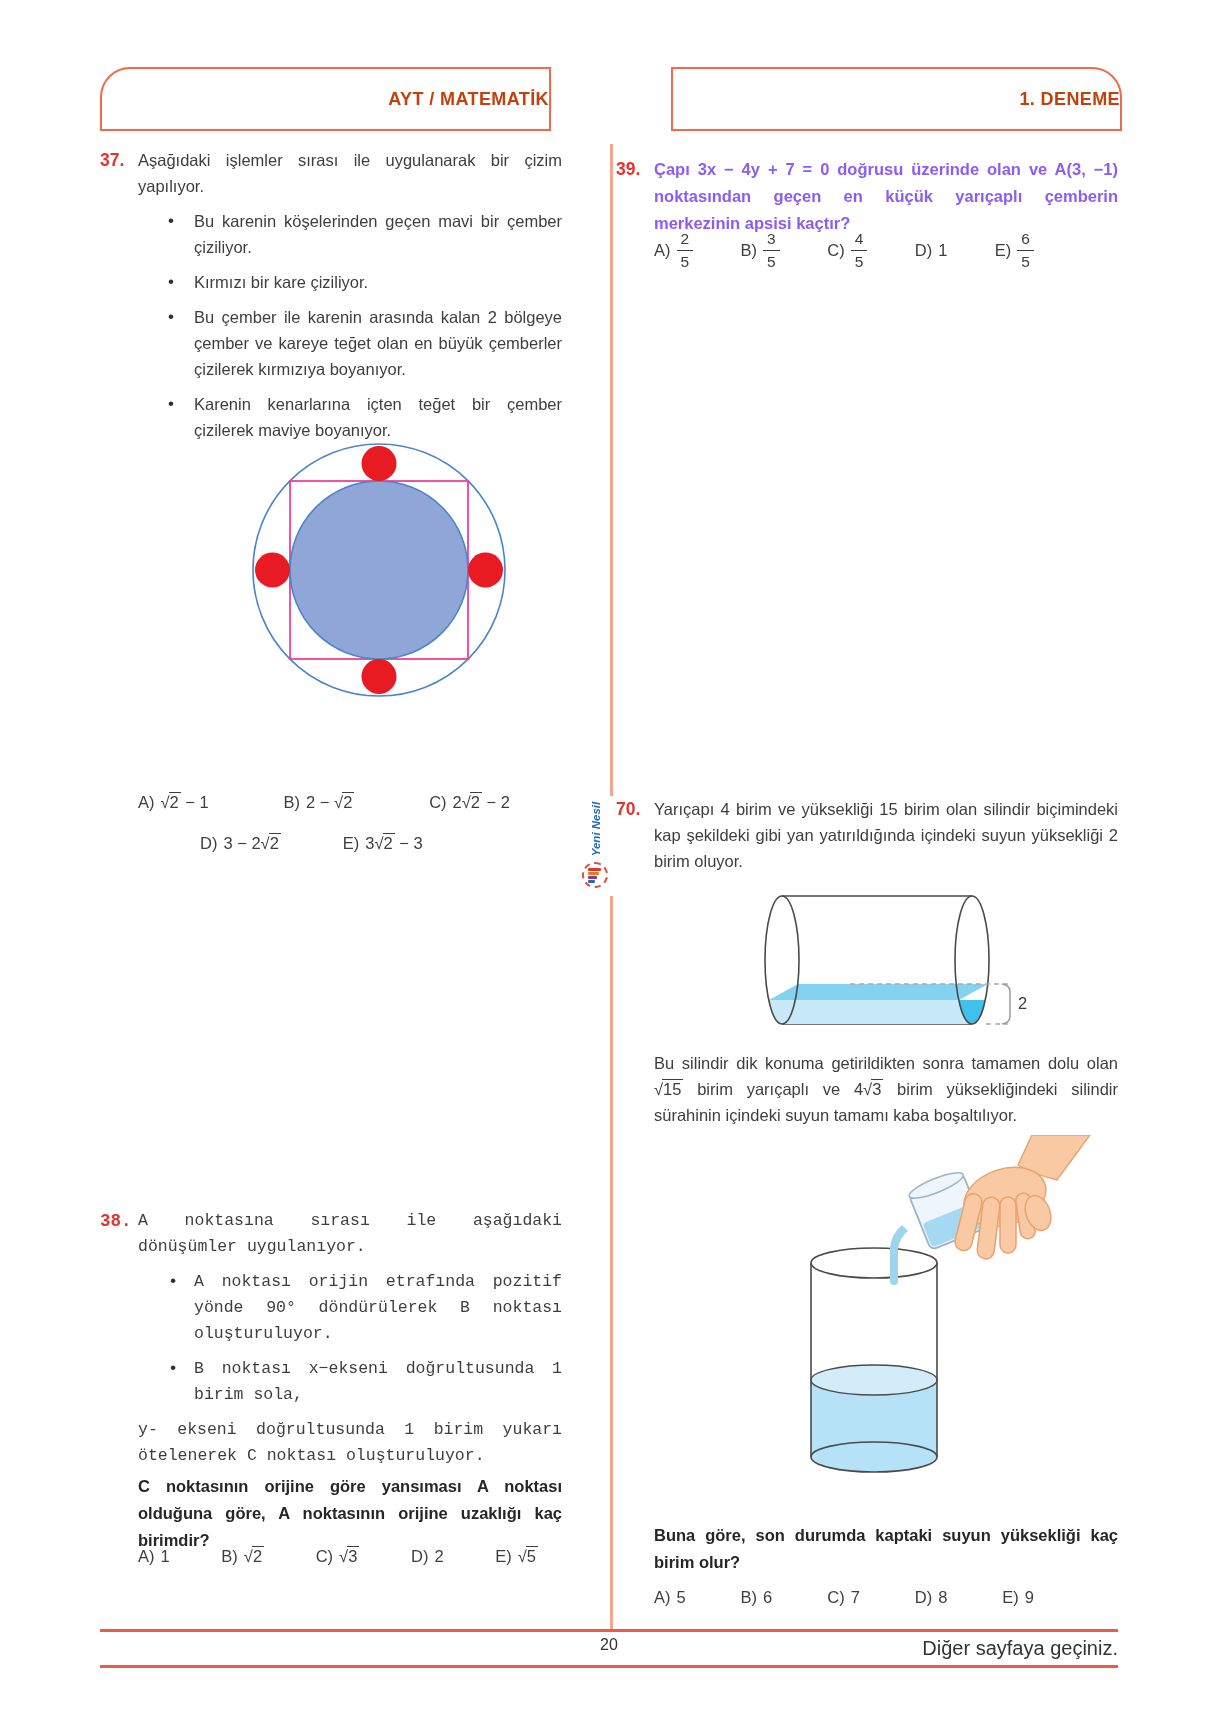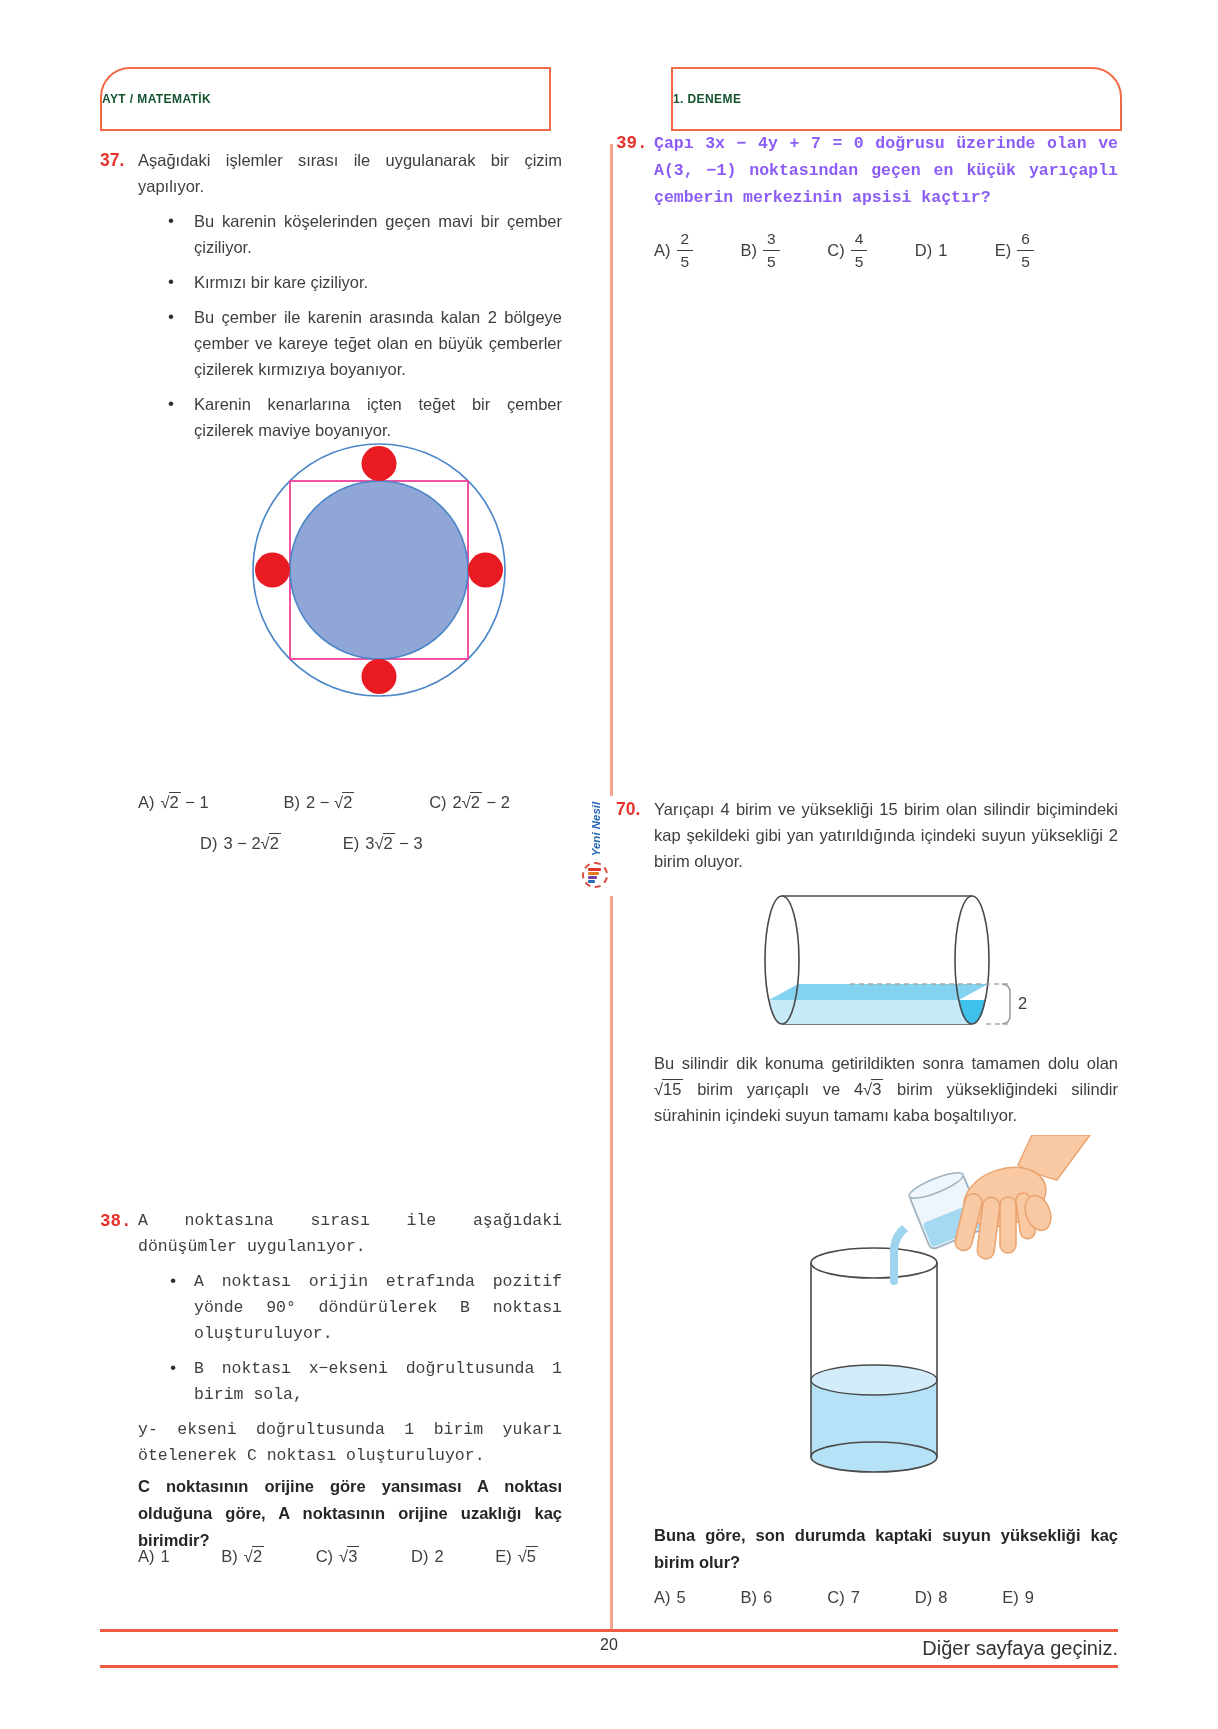--- a/index.html
+++ b/index.html
@@ -1,21 +1,21 @@
 <!DOCTYPE html>
 <html><head>
 <meta charset="utf-8">
 <style>
   html,body{margin:0;padding:0;background:#ffffff;}
   .page{position:relative;width:1218px;height:1729px;background:#fff;
         font-family:"Liberation Sans",sans-serif;color:#3e3e3e;overflow:hidden;}
 
   
   .hdr{position:absolute;border:2.5px solid #f26a45;display:flex;align-items:center;
-       justify-content:flex-start;font-weight:bold;font-size:12px;color:#14532d;letter-spacing:.4px;}
+       justify-content:flex-end;font-weight:bold;font-size:18px;color:#c2410c;letter-spacing:.4px;}
   .hdr-left{left:100px;top:67px;width:447px;height:60px;border-top-left-radius:30px;}
   .hdr-right{left:671px;top:67px;width:447px;height:60px;border-top-right-radius:30px;}
 
   
   .divider{position:absolute;left:610px;width:3px;background:#f6a48d;}
   .div-a{top:144px;height:652px;}
   .div-b{top:896px;height:733px;}
   .logo-text{position:absolute;left:560px;top:818px;width:72px;height:22px;line-height:22px;
              text-align:center;transform:rotate(-90deg);font-style:italic;font-weight:bold;
              font-size:11.5px;color:#2a6ab5;white-space:nowrap;}
@@ -163,21 +163,21 @@
       <span class="choice">
         <span class="ch-label">D)</span>
         <span class="ch-body">2</span>
       </span>
       <span class="choice">
         <span class="ch-label">E)</span>
         <span class="ch-body"><span class="rt"><span class="r-sym">√</span><span class="r-arg">5</span></span></span>
       </span>
     </div>
 
-  <div class="q bold-q" style="left:616px;top:130px;width:502px;font-family:Liberation Mono, monospace;">
+  <div class="q bold-q" style="left:616px;top:156px;width:502px;">
     <div class="qnum">39.</div>
     <div class="qbody">Çapı 3x − 4y + 7 = 0 doğrusu üzerinde olan ve A(3, −1) noktasından geçen en küçük yarıçaplı çemberin merkezinin apsisi kaçtır?</div>
   </div>
   <div class="abs choices spread" style="left:654px;top:228px;width:380px;height:44px;">
       <span class="choice">
         <span class="ch-label">A)</span>
         <span class="ch-body"><span class="frac"><span class="num">2</span><span class="den">5</span></span></span>
       </span>
       <span class="choice">
         <span class="ch-label">B)</span>

